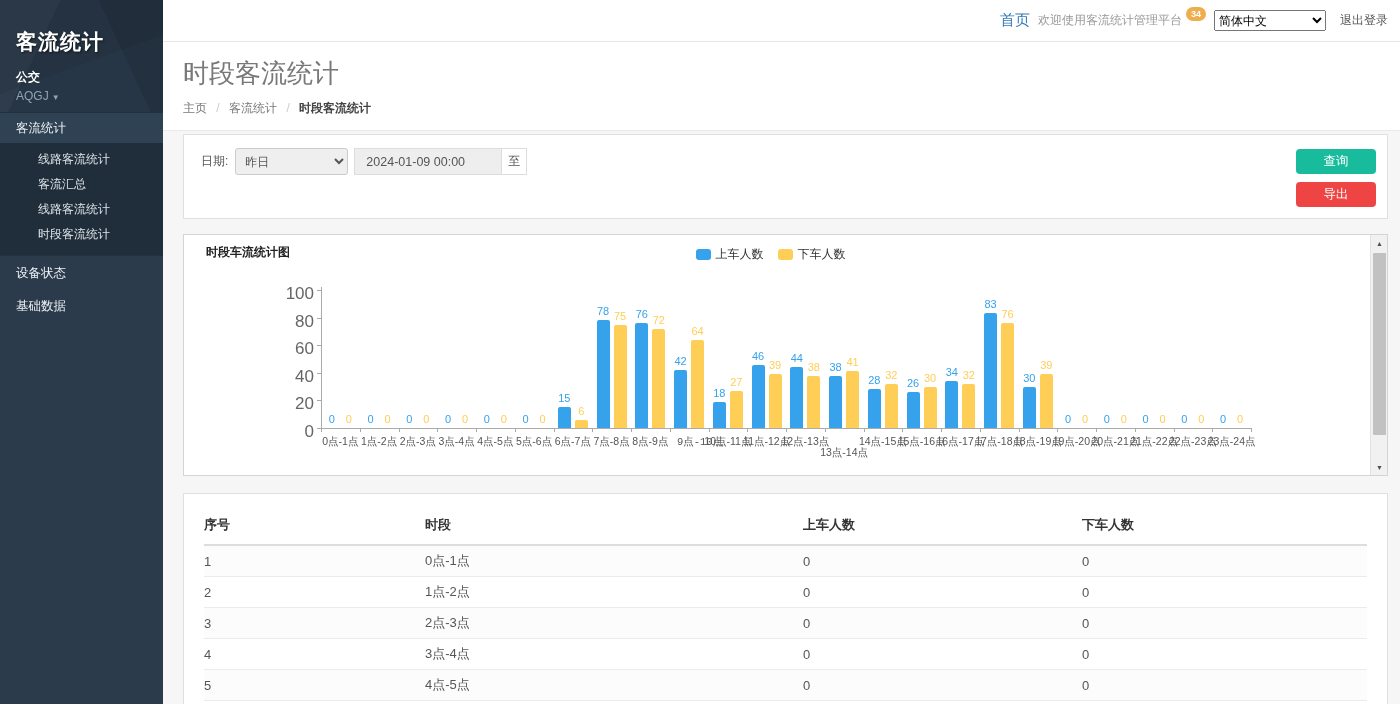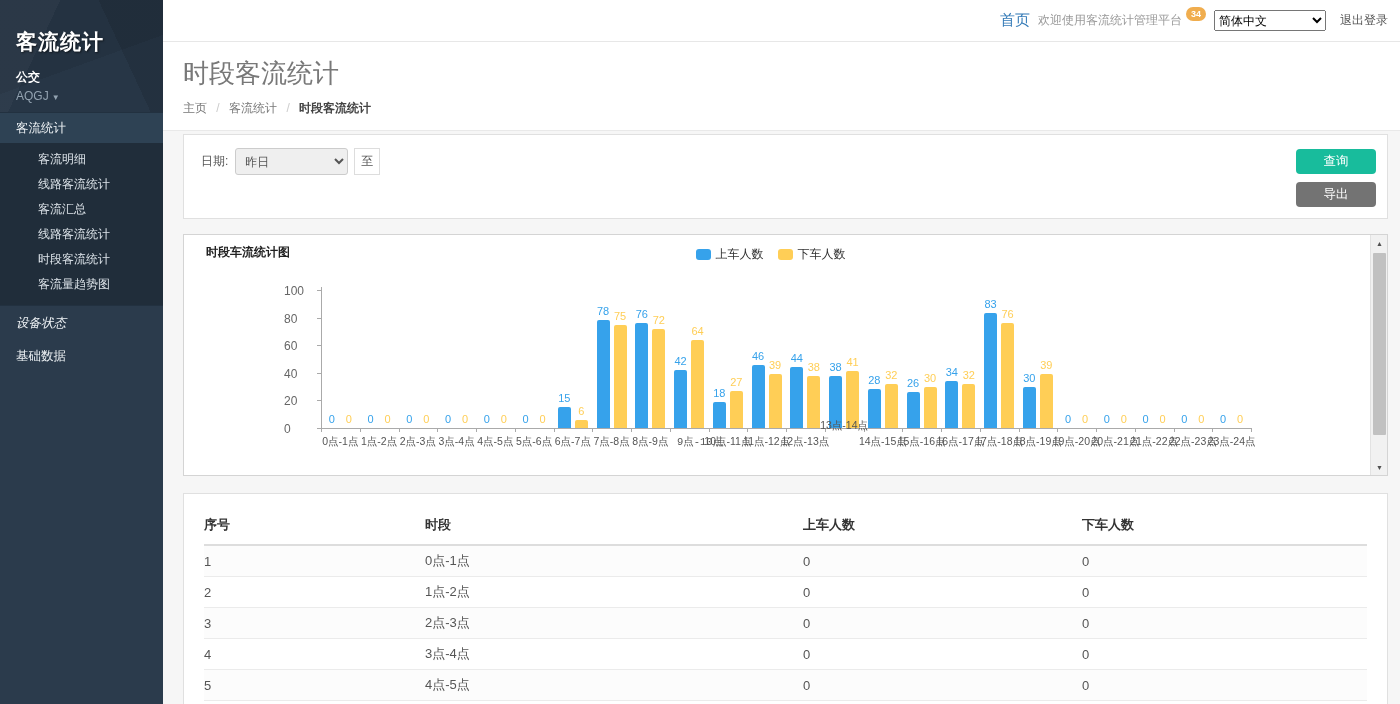--- a/index.html
+++ b/index.html
@@ -20,21 +20,21 @@
   .org-name { margin-top:13px; font-size:12px; font-weight:bold; color:#fff; }
   .org-code { margin-top:3px; font-size:12px; color:#93a3b1; cursor:pointer; }
   .org-code .caret { font-size:8px; margin-left:3px; }
   .menu-parent { height:31px; line-height:31px; padding-left:16px; font-size:12.5px;
     color:#eef2f5; background:#2e4254; border-top:1px solid #223140; cursor:pointer; }
   .submenu { background:#202d3a; padding:4px 0 8px; }
   .submenu-item { height:25px; line-height:25px; padding-left:38px; font-size:12px;
     color:#dde4ea; cursor:pointer; }
   .menu-single { height:34px; line-height:34px; padding-left:16px; font-size:12.5px;
     color:#eef2f5; cursor:pointer; }
-  .menu-single.first { border-top:1px solid #223140;font-style:italic; }
+  .menu-single.first { border-top:1px solid #223140; }
 
   
   .main { position:absolute; left:163px; top:0; width:1237px; height:704px; }
   .topbar { height:42px; background:#fff; border-bottom:1px solid #e7e7e7;
     display:flex; align-items:center; justify-content:flex-end; padding-right:12px; }
   .home-link { color:#337ab7; font-size:15px; cursor:pointer; margin-right:8px; }
   .welcome { color:#999; font-size:12px; }
   .badge { display:inline-block; background:#f0ad4e; color:#fff; font-size:9px;
     font-weight:bold; padding:2px 5px; border-radius:8px; position:relative;
     top:-7px; margin-left:4px; }
@@ -73,32 +73,32 @@
   .date-box { background:#eee; border:1px solid #ddd; font-size:12.5px; color:#555;
     display:flex; align-items:center; padding-left:11px; }
   .date-from { width:147px; border-right:none; }
   .date-to { width:149px; border-left:none; }
   .to-addon { width:26px; background:#fff; border:1px solid #ddd; font-size:12px;
     color:#555; display:flex; align-items:center; justify-content:center; }
   .btn-col { position:absolute; right:11px; top:14px; display:flex; flex-direction:column; }
   .btn { width:80px; height:25px; border:none; border-radius:4px; color:#fff;
     font-size:12.5px; cursor:pointer; font-family:"Liberation Sans","DejaVu Sans",sans-serif; }
   .btn-search { background:#18bc9c; margin-bottom:8px; }
-  .btn-export { background:#737373; }
+  .btn-export { background:#ef4444; }
 
   
   .chart-panel { position:relative; height:242px; border:1px solid #d4d4d4; margin-bottom:17px; overflow:hidden; }
   .chart-title { position:absolute; left:22px; top:9px; font-size:12px; font-weight:bold; color:#222; }
   .legend { position:absolute; left:0; right:30px; top:11px; display:flex;
     justify-content:center; align-items:center; font-size:12px; color:#333; }
   .legend .sw { width:15px; height:11px; border-radius:3px; margin-right:5px; }
   .legend .lg-item { display:flex; align-items:center; margin:0 7px; }
   #chart-area { position:absolute; left:0; top:0; right:18px; bottom:0; }
   .axis-line { position:absolute; background:#aaa; }
-  .ytick-label { position:absolute; width:30px; font-size:12px; color:#666; }
+  .ytick-label { position:absolute; width:30px; text-align:right; font-size:17px; color:#666; }
   .bar { position:absolute; width:13px; border-radius:2px 2px 0 0; }
   .bar-val { position:absolute; font-size:11px; transform:translateX(-50%); white-space:nowrap; }
   .xlabel { position:absolute; font-size:10.5px; color:#555; transform:translateX(-50%); white-space:nowrap; }
   .tickmark { position:absolute; background:#aaa; }
   
   .vscroll { position:absolute; top:0; right:0; bottom:0; width:17px; background:#f1f1f1;
     border-left:1px solid #e2e2e2; }
   .vs-arrow { position:absolute; left:0; width:17px; height:16px; display:flex;
     align-items:center; justify-content:center; font-size:7px; color:#505050; cursor:pointer; }
   .vs-thumb { position:absolute; left:2px; width:13px; top:18px; bottom:40px;
@@ -117,26 +117,24 @@
 <body>
 
 <div class="sidebar">
   <div class="logo-area">
     <div class="logo-title">客流统计</div>
     <div class="org-name">公交</div>
     <div class="org-code"><span>AQGJ</span><span class="caret">▼</span></div>
   </div>
   <div class="menu-parent">客流统计</div>
   <div class="submenu">
-    <div class="submenu-item">客流明细</div>
     <div class="submenu-item">线路客流统计</div>
     <div class="submenu-item">客流汇总</div>
     <div class="submenu-item">线路客流统计</div>
     <div class="submenu-item">时段客流统计</div>
-    <div class="submenu-item">客流量趋势图</div>
   </div>
   <div class="menu-single first">设备状态</div>
   <div class="menu-single">基础数据</div>
 </div>
 
 <div class="main">
 
   <div class="topbar">
     <span class="home-link">首页</span>
     <span class="welcome">欢迎使用客流统计管理平台</span>
@@ -160,20 +158,21 @@
 
   <div class="content">
 
     <div class="panel filter-panel">
       <div class="filter-row">
         <span class="f-label">日期:</span>
         <select class="date-preset">
           <option>昨日</option>
         </select>
         <div class="date-group">
+          <div class="date-box date-from">2024-01-09 00:00</div>
           <div class="to-addon">至</div>
         </div>
       </div>
       <div class="btn-col">
         <button class="btn btn-search">查询</button>
         <button class="btn btn-export">导出</button>
       </div>
     </div>
 
     <div class="panel chart-panel">
@@ -278,21 +277,21 @@
           <div class="xlabel" style="left: 582.625px; top: 200px;">11点-12点</div>
           <div class="bar" style="left: 606.375px; top: 132.28px; height: 60.72px; background: rgb(54, 162, 235);"></div>
           <div class="bar-val" style="left: 612.875px; top: 117.28px; color: rgb(54, 162, 235);">44</div>
           <div class="bar" style="left: 623.375px; top: 140.56px; height: 52.44px; background: rgb(255, 206, 86);"></div>
           <div class="bar-val" style="left: 629.875px; top: 125.56px; color: rgb(255, 206, 86);">38</div>
           <div class="xlabel" style="left: 621.375px; top: 200px;">12点-13点</div>
           <div class="bar" style="left: 645.125px; top: 140.56px; height: 52.44px; background: rgb(54, 162, 235);"></div>
           <div class="bar-val" style="left: 651.625px; top: 125.56px; color: rgb(54, 162, 235);">38</div>
           <div class="bar" style="left: 662.125px; top: 136.42px; height: 56.58px; background: rgb(255, 206, 86);"></div>
           <div class="bar-val" style="left: 668.625px; top: 121.42px; color: rgb(255, 206, 86);">41</div>
-          <div class="xlabel" style="left: 660.125px; top: 184px;">13点-14点</div>
+          <div class="xlabel" style="left: 660.125px; top: 211px;">13点-14点</div>
           <div class="bar" style="left: 683.875px; top: 154.36px; height: 38.64px; background: rgb(54, 162, 235);"></div>
           <div class="bar-val" style="left: 690.375px; top: 139.36px; color: rgb(54, 162, 235);">28</div>
           <div class="bar" style="left: 700.875px; top: 148.84px; height: 44.16px; background: rgb(255, 206, 86);"></div>
           <div class="bar-val" style="left: 707.375px; top: 133.84px; color: rgb(255, 206, 86);">32</div>
           <div class="xlabel" style="left: 698.875px; top: 200px;">14点-15点</div>
           <div class="bar" style="left: 722.625px; top: 157.12px; height: 35.88px; background: rgb(54, 162, 235);"></div>
           <div class="bar-val" style="left: 729.125px; top: 142.12px; color: rgb(54, 162, 235);">26</div>
           <div class="bar" style="left: 739.625px; top: 151.6px; height: 41.4px; background: rgb(255, 206, 86);"></div>
           <div class="bar-val" style="left: 746.125px; top: 136.6px; color: rgb(255, 206, 86);">30</div>
           <div class="xlabel" style="left: 737.625px; top: 200px;">15点-16点</div>

